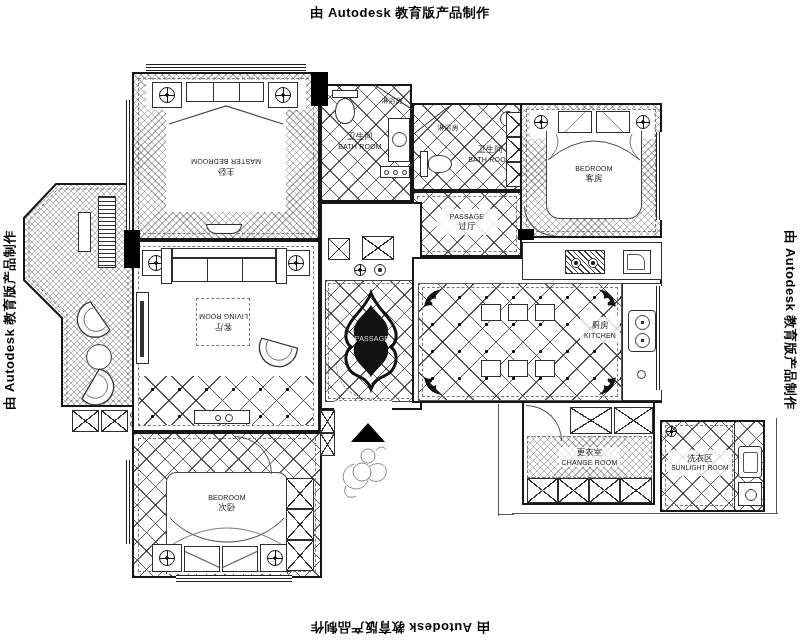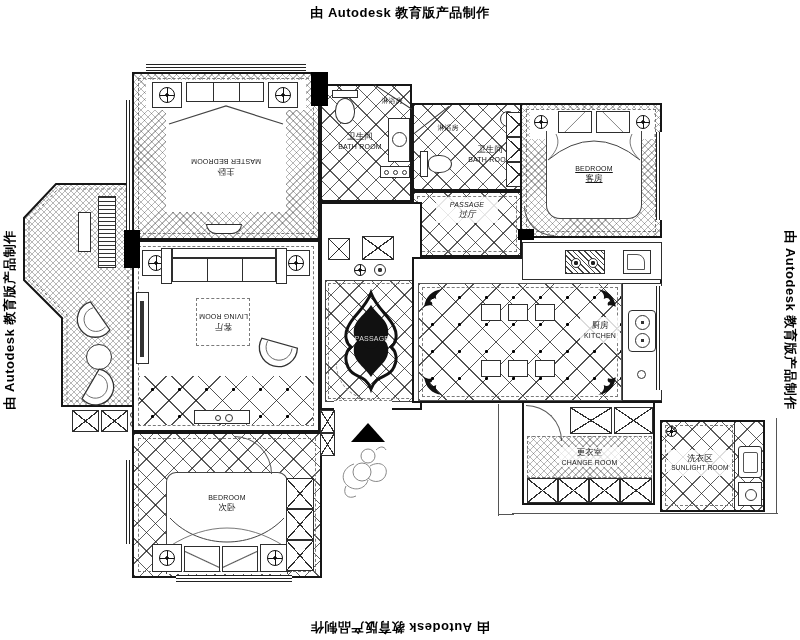--- a/index.html
+++ b/index.html
@@ -141,29 +141,29 @@
     <div class="a" style="left:24px;top:26px;width:96px;height:88px;background:#fff;border:1px solid #444;border-top:none;border-radius:0 0 14px 14px;"></div>
     <div class="a dsh" style="inset:4px;"></div>
     <div class="a bx" style="left:36px;top:6px;width:34px;height:22px;background:linear-gradient(135deg,#fff 48%,#555 49.5%,#fff 51%);"></div>
     <div class="a bx" style="left:74px;top:6px;width:34px;height:22px;background:linear-gradient(45deg,#fff 48%,#555 49.5%,#fff 51%);"></div>
     <span class="a tg" style="left:12px;top:10px;"></span>
     <span class="a tg" style="left:114px;top:10px;"></span>
     <svg class="a" style="left:24px;top:27px;" width="96" height="30" viewBox="0 0 96 30">
       <path d="M2 28 Q48 -10 94 28" fill="none" stroke="#444" stroke-width="1"></path>
       <path d="M2 28 C12 18 14 10 10 2 M94 28 C84 18 82 10 86 2" fill="none" stroke="#555" stroke-width="0.8"></path>
     </svg>
-    <div class="a lb" style="left:30px;top:56px;width:84px;height:26px;text-decoration:underline;">
+    <div class="a lb" style="left:30px;top:56px;width:84px;height:26px;">
       <span class="en">BEDROOM</span>
       <span class="zh">客房</span>
     </div>
   </div>
 
   <div class="a r t13" style="left:412px;top:191px;width:110px;height:66px;">
     <div class="a dsh" style="inset:3px;"></div>
-    <div class="a lb" style="left:22px;top:4px;width:62px;height:26px;background:rgba(255,255,255,.85);font-style:italic;">
+    <div class="a lb" style="left:22px;top:16px;width:62px;height:26px;background:rgba(255,255,255,.85);">
       <span class="en">PASSAGE</span>
       <span class="zh">过厅</span>
     </div>
   </div>
   <div class="a" style="left:524px;top:206px;width:30px;height:30px;border-left:1.2px solid #555;border-bottom:1.2px solid #555;border-radius:0 0 0 100%;"></div>
 
   <div class="a r" style="left:320px;top:202px;width:102px;height:208px;">
     <div class="a xb" style="left:6px;top:34px;width:22px;height:22px;"></div>
     <div class="a xb" style="left:40px;top:32px;width:32px;height:24px;"></div>
     <span class="a tg" style="left:32px;top:60px;width:12px;height:12px;"></span>

